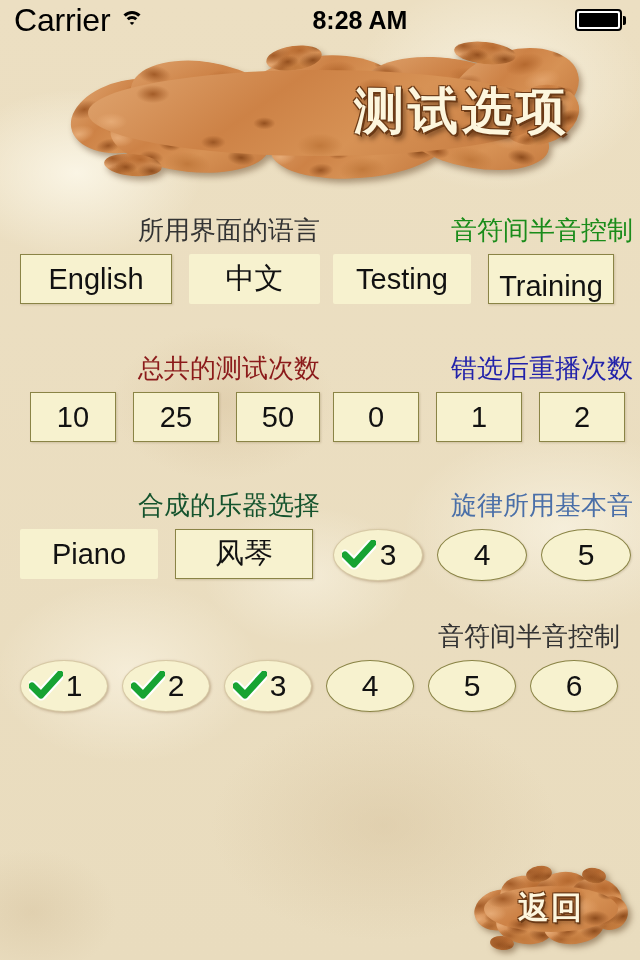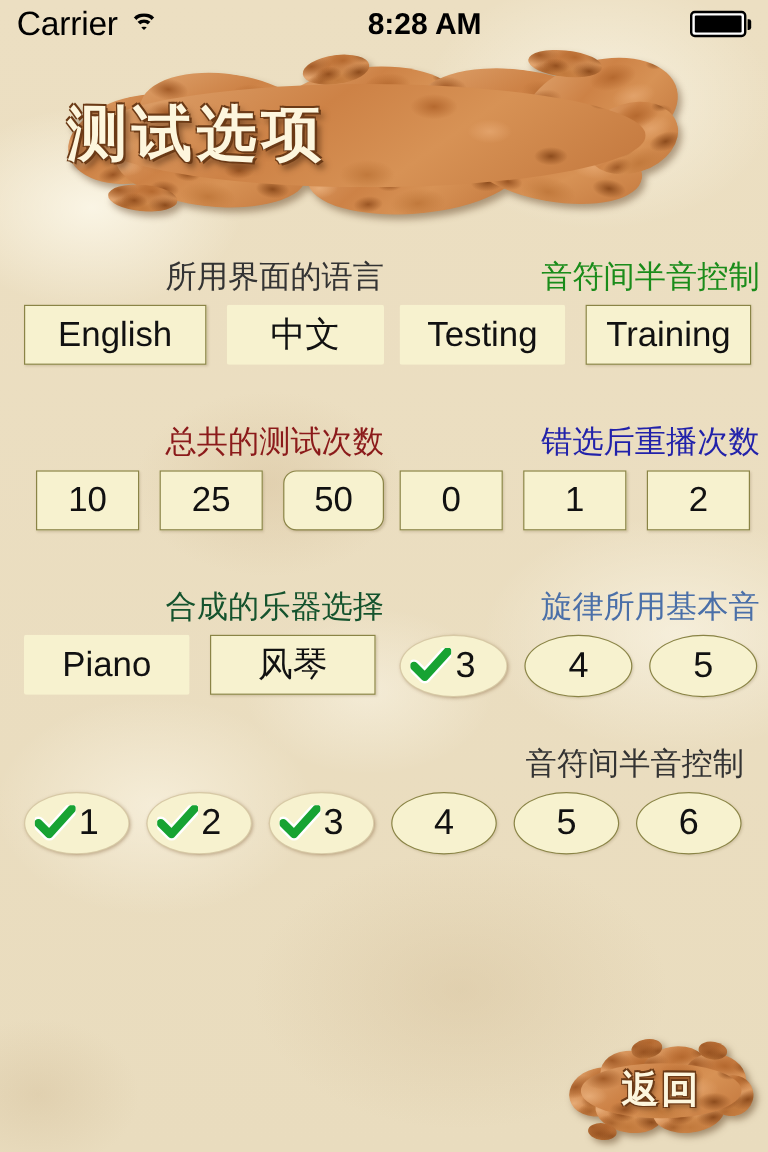--- a/index.html
+++ b/index.html
@@ -29,21 +29,21 @@
 
   
   .statusbar {
     position: absolute; top: 0; left: 0;
     width: 640px; height: 40px;
     display: flex; align-items: center;
     padding: 0 14px;
     color: #000;
   }
   .sb-left { display: flex; align-items: center; gap: 9px; flex: 0 0 auto; }
-  .sb-carrier { font-size: 28px; letter-spacing: -0.2px; }
+  .sb-carrier { font-size: 32px; letter-spacing: -0.2px; }
   .sb-wifi { width: 26px; height: 20px; position: relative; display: inline-block; }
   .sb-wifi i {
     position: absolute; left: 50%; transform: translateX(-50%);
     border: 3px solid #000; border-color: #000 transparent transparent transparent;
     border-radius: 50%;
   }
   .sb-wifi i.a { width: 24px; height: 24px; top: 1px; border-width: 3.5px; }
   .sb-wifi i.b { width: 15px; height: 15px; top: 6px; border-width: 3.5px; }
   .sb-wifi i.c { width: 6px;  height: 6px;  top: 12px; border-width: 3px; }
   .sb-center { flex: 1 1 auto; text-align: center; font-size: 25px; font-weight: bold; }
@@ -66,23 +66,23 @@
       radial-gradient(ellipse 34px 18px at 50% 88%, #c1793c 0%, rgba(193,121,60,0) 68%),
       radial-gradient(ellipse 20px 11px at 27% 84%, #9b5624 0%, rgba(155,86,36,0) 62%),
       radial-gradient(ellipse 28px 15px at 72% 46%, #e2a26a 0%, rgba(226,162,106,0) 66%),
       radial-gradient(ellipse 16px 9px  at 92% 18%, #8a4a1c 0%, rgba(138,74,28,0) 62%),
       radial-gradient(ellipse 24px 13px at 5% 60%,  #e6ab76 0%, rgba(230,171,118,0) 66%),
       linear-gradient(145deg, #e0a671 0%, #cd8246 38%, #d79255 62%, #c2763c 100%);
   }
 
   
   .banner {
-    position: absolute; left: 56px; top: 42px;
+    position: absolute; left: 70px; top: 42px;
     width: 500px; height: 140px;
-    display: flex; align-items: center; justify-content: flex-start;
+    display: flex; align-items: center; justify-content: flex-end;
   }
   .banner-shape {
     position: absolute; inset: 0;
     filter: drop-shadow(3px 4px 3px rgba(90,60,30,0.45));
   }
   .banner-shape > div {
     position: absolute;
     border-radius: 50%;
   }
   .blob-main {
@@ -250,35 +250,35 @@
           <span class="num">中文</span>
         </div>
       </div>
     </div>
     <div class="group" style="left: 333px; top: 214px; width: 300px;">
       <div class="group-label" style="color: rgb(26, 140, 26);">音符间半音控制</div>
       <div class="btn-row" style="gap: 17px; margin-top: 8px;">
         <div class="opt selected wood" style="width: 138px;">
           <span class="num">Testing</span>
         </div>
-        <div class="opt" style="width: 138px;">
+        <div class="opt" style="width: 126px; align-items: flex-end;">
           <span class="num">Training</span>
         </div>
       </div>
     </div>
     <div class="group" style="left: 20px; top: 352px; width: 300px;">
       <div class="group-label" style="color: rgb(139, 26, 26);">总共的测试次数</div>
       <div class="btn-row" style="gap: 17px; margin-top: 8px; justify-content: flex-end;">
         <div class="opt" style="width: 86px;">
           <span class="num">10</span>
         </div>
         <div class="opt" style="width: 86px;">
           <span class="num">25</span>
         </div>
-        <div class="opt" style="width: 84px; border-radius: 11px;">
+        <div class="opt" style="width: 84px;">
           <span class="num">50</span>
         </div>
       </div>
     </div>
     <div class="group" style="left: 333px; top: 352px; width: 300px;">
       <div class="group-label" style="color: rgb(34, 34, 170);">错选后重播次数</div>
       <div class="btn-row" style="gap: 17px; margin-top: 8px;">
         <div class="opt" style="width: 86px;">
           <span class="num">0</span>
         </div>

